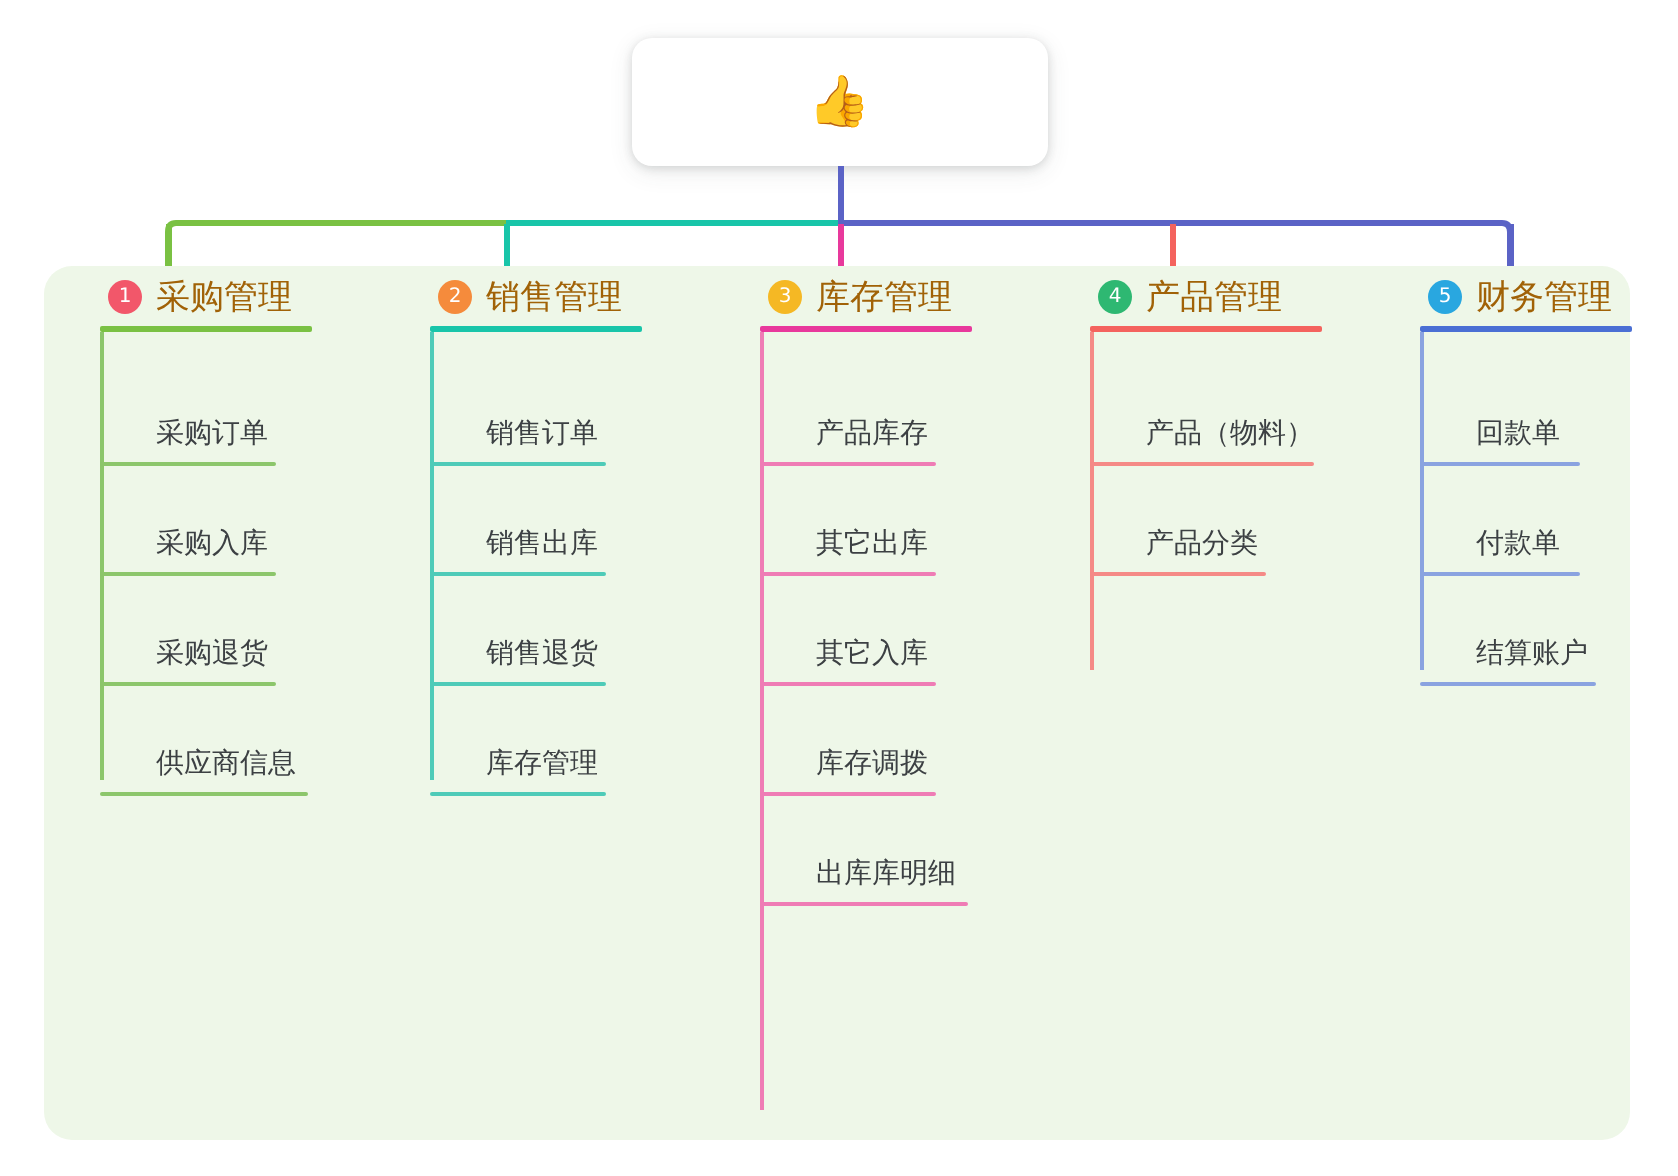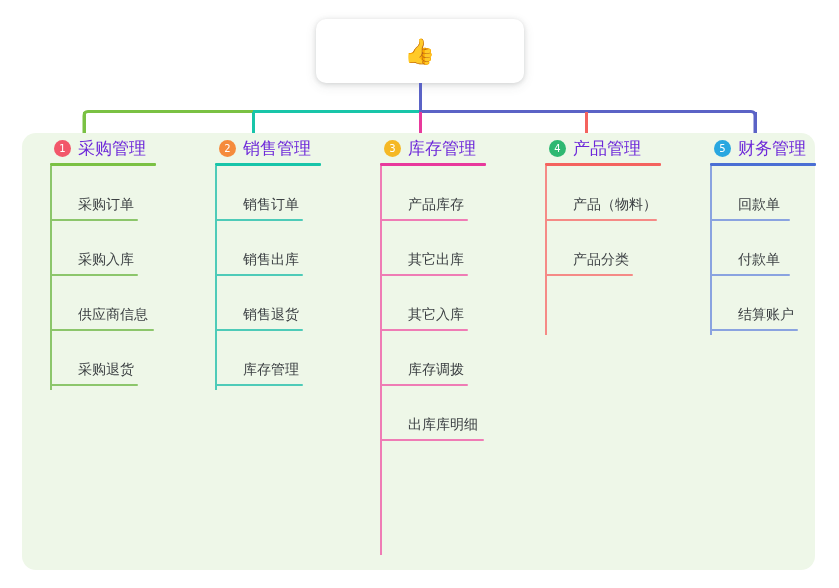--- a/index.html
+++ b/index.html
@@ -84,33 +84,33 @@
     border-radius: 50%;
     color: #ffffff;
     font-size: 10px;
     line-height: 17px;
     text-align: center;
     flex: 0 0 auto;
     font-family: "DejaVu Sans", sans-serif;
   }
   .col-title {
     font-size: 17px;
-    color: #6d28d9;
+    color: #a16207;
   }
   .head-rule {
     height: 3px;
     margin-left: 14px;
     border-radius: 1px;
   }
 
   
   .items {
     position: relative;
     margin-left: 14px;
-    padding-top: 0;
+    padding-top: 12px;
     text-decoration: underline;
   }
   .spine {
     position: absolute;
     left: 0;
     top: 0;
     width: 2px;
   }
   .item {
     position: relative;
@@ -169,27 +169,27 @@
         <div class="spine" style="background: rgb(140, 198, 107); height: 224px;"></div>
         <div class="item">
           <span class="item-label">采购订单</span>
           <div class="item-rule" style="width: 88px; background: rgb(140, 198, 107);"></div>
         </div>
         <div class="item">
           <span class="item-label">采购入库</span>
           <div class="item-rule" style="width: 88px; background: rgb(140, 198, 107);"></div>
         </div>
         <div class="item">
+          <span class="item-label">采购退货</span>
+          <div class="item-rule" style="width: 88px; background: rgb(140, 198, 107);"></div>
+        </div>
+        <div class="item">
           <span class="item-label">供应商信息</span>
           <div class="item-rule" style="width: 104px; background: rgb(140, 198, 107);"></div>
         </div>
-        <div class="item">
-          <span class="item-label">采购退货</span>
-          <div class="item-rule" style="width: 88px; background: rgb(140, 198, 107);"></div>
-        </div>
       </div>
     </div>
     <div class="column" style="left: 179px; width: 150px;">
       <div class="col-head">
         <span class="badge" style="background: rgb(245, 139, 60);">2</span>
         <span class="col-title">销售管理</span>
       </div>
       <div class="head-rule" style="width: 106px; background: rgb(24, 197, 169);"></div>
       <div class="items">
         <div class="spine" style="background: rgb(78, 203, 184); height: 224px;"></div>

